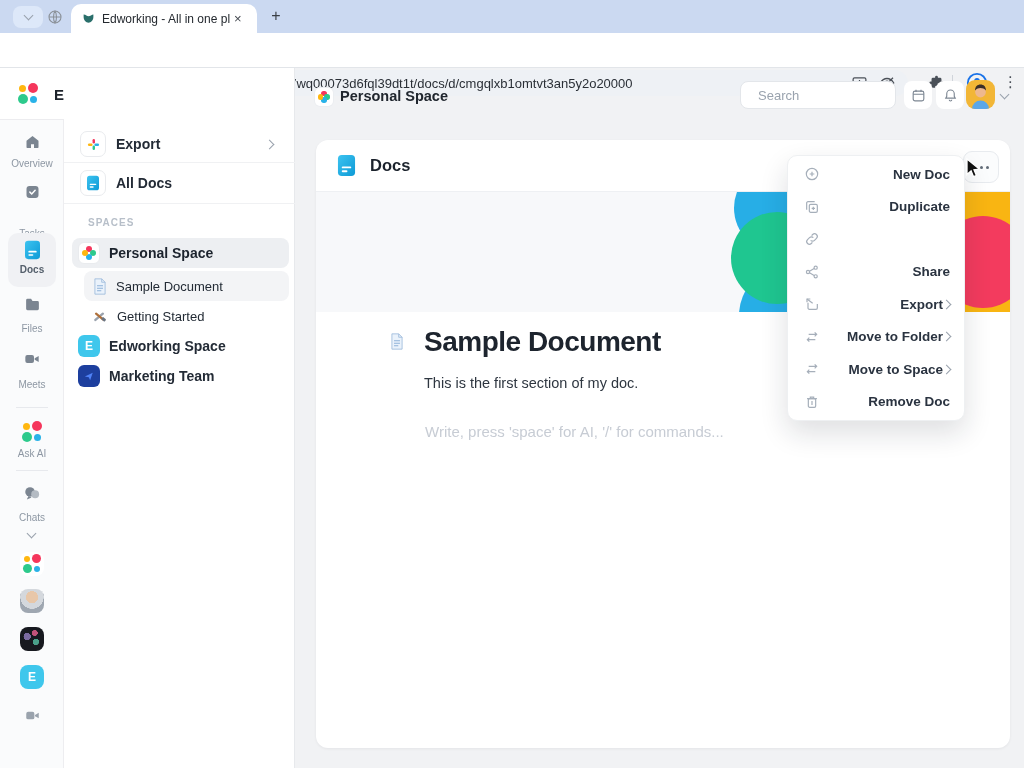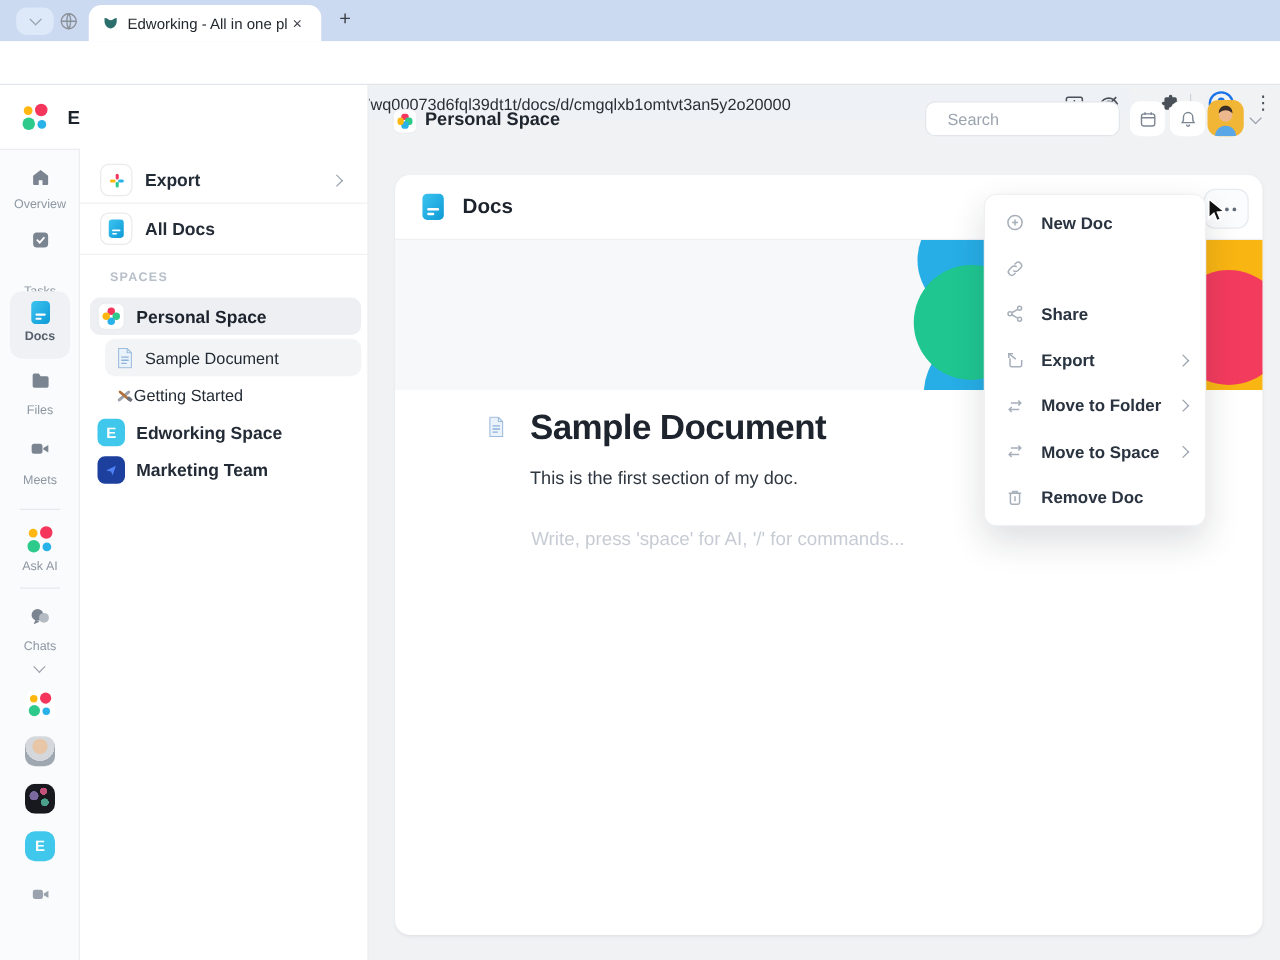--- a/index.html
+++ b/index.html
@@ -39,21 +39,21 @@
   .searchbox::placeholder { color:#9aa3ae; }
   .hbtn { position:absolute; top:81px; width:28px; height:28px; background:#fff; border-radius:8px; display:flex; align-items:center; justify-content:center; }
 
   .panel { position:absolute; left:316px; top:140px; width:694px; height:608px; background:#fff; border-radius:12px; box-shadow:0 1px 3px rgba(16,24,40,.06); }
   .panel-head { position:absolute; left:0; top:0; width:100%; height:52px; border-bottom:1px solid #eef0f3; display:flex; align-items:center; }
   .banner { position:absolute; left:0; top:52px; width:694px; height:120px; background:#f7f8fa; overflow:hidden; }
   .circ { position:absolute; border-radius:50%; }
 
   
   .ctxmenu { position:absolute; left:787px; top:155px; width:178px; height:266px; background:#fff; border:1px solid #eef0f2; border-radius:10px; box-shadow:0 12px 28px rgba(20,30,45,.14); display:flex; flex-direction:column; justify-content:space-evenly; padding:2px 0; }
-  .mi { display:flex; align-items:center; height:33px; padding:0 14px 0 16px; cursor:default; }
+  .mi { display:flex; align-items:center; height:33px; padding:0 14px 0 16px; cursor:default;text-align:right; }
   .mi svg { flex:0 0 auto; }
   .mi-label { font-size:13.5px; font-weight:600; color:#2a3340; margin-left:13px; flex:1; }
 
   .dotsbtn { position:absolute; left:963px; top:151px; width:36px; height:32px; background:#fbfcfd; border:1px solid #e8ebef; border-radius:9px; display:flex; align-items:center; justify-content:center; gap:3px; }
   .dotsbtn i { width:3px; height:3px; border-radius:50%; background:#626c78; }
 </style>
 </head>
 <body>
 
 <div class="screen">
@@ -256,21 +256,21 @@
       </svg>
     <span style="margin-left:9px;font-size:13px;font-weight:500;color:#232b35">Sample Document</span>
   </div>
 
   <div class="abs" style="left:84px;top:301px;width:205px;height:30px;display:flex;align-items:center">
     <svg style="margin-left:8px" width="15" height="15" viewBox="0 0 16 16">
         <rect x="1" y="6.7" width="13" height="2.6" rx="1.3" transform="rotate(-40 8 8)" fill="#9aa2ad"></rect>
         <rect x="2" y="6.8" width="12" height="2.4" rx="1.2" transform="rotate(40 8 8)" fill="#b0703a"></rect>
         <rect x="10.2" y="9.4" width="4.6" height="3.2" rx="1" transform="rotate(40 12.5 11)" fill="#6b7480"></rect>
       </svg>
-    <span style="margin-left:0;font-size:13px;font-weight:500;color:#232b35">Getting Started</span>
+    <span style="margin-left:10px;font-size:13px;font-weight:500;color:#232b35">Getting Started</span>
   </div>
 
   <div class="abs" style="left:72px;top:331px;width:217px;height:30px;display:flex;align-items:center">
     <div style="width:22px;height:22px;margin-left:6px;border-radius:6px;background:#3fc7ec;display:flex;align-items:center;justify-content:center;color:#fff;font-size:12px;font-weight:700">E</div>
     <span style="margin-left:9px;font-size:14px;font-weight:600;color:#232b36">Edworking Space</span>
   </div>
 
   <div class="abs" style="left:72px;top:361px;width:217px;height:30px;display:flex;align-items:center">
     <div style="width:22px;height:22px;margin-left:6px;border-radius:6px;background:#1d3f9e;display:flex;align-items:center;justify-content:center">
       <svg width="12" height="12" viewBox="0 0 16 16">
@@ -356,20 +356,28 @@
   <div class="ctxmenu">
     <div class="mi">
       <svg width="16" height="16" viewBox="0 0 24 24" fill="none" stroke="#a6afba" stroke-width="1.8">
           <circle cx="12" cy="12" r="8.5"></circle>
           <path d="M12 8.5v7M8.5 12h7"></path>
         </svg>
       <span class="mi-label">New Doc</span>
     </div>
     <div class="mi">
       <svg width="16" height="16" viewBox="0 0 24 24" fill="none" stroke="#a6afba" stroke-width="1.8">
+          <rect x="8" y="8" width="12" height="12" rx="2"></rect>
+          <path d="M16 4H6a2 2 0 0 0-2 2v10"></path>
+          <path d="M14 11.5v5M11.5 14h5"></path>
+        </svg>
+      <span class="mi-label">Duplicate</span>
+    </div>
+    <div class="mi">
+      <svg width="16" height="16" viewBox="0 0 24 24" fill="none" stroke="#a6afba" stroke-width="1.8">
           <path d="M10 14a4 4 0 0 0 5.7 0l3-3A4 4 0 0 0 13 5.3l-1.6 1.6"></path>
           <path d="M14 10a4 4 0 0 0-5.7 0l-3 3A4 4 0 0 0 11 18.7l1.6-1.6"></path>
         </svg>
     </div>
     <div class="mi">
       <svg width="16" height="16" viewBox="0 0 24 24" fill="none" stroke="#a6afba" stroke-width="1.8">
           <circle cx="6" cy="12" r="2.4"></circle>
           <circle cx="17.5" cy="5.5" r="2.4"></circle>
           <circle cx="17.5" cy="18.5" r="2.4"></circle>
           <path d="m8.2 10.8 7-4M8.2 13.2l7 4"></path>

